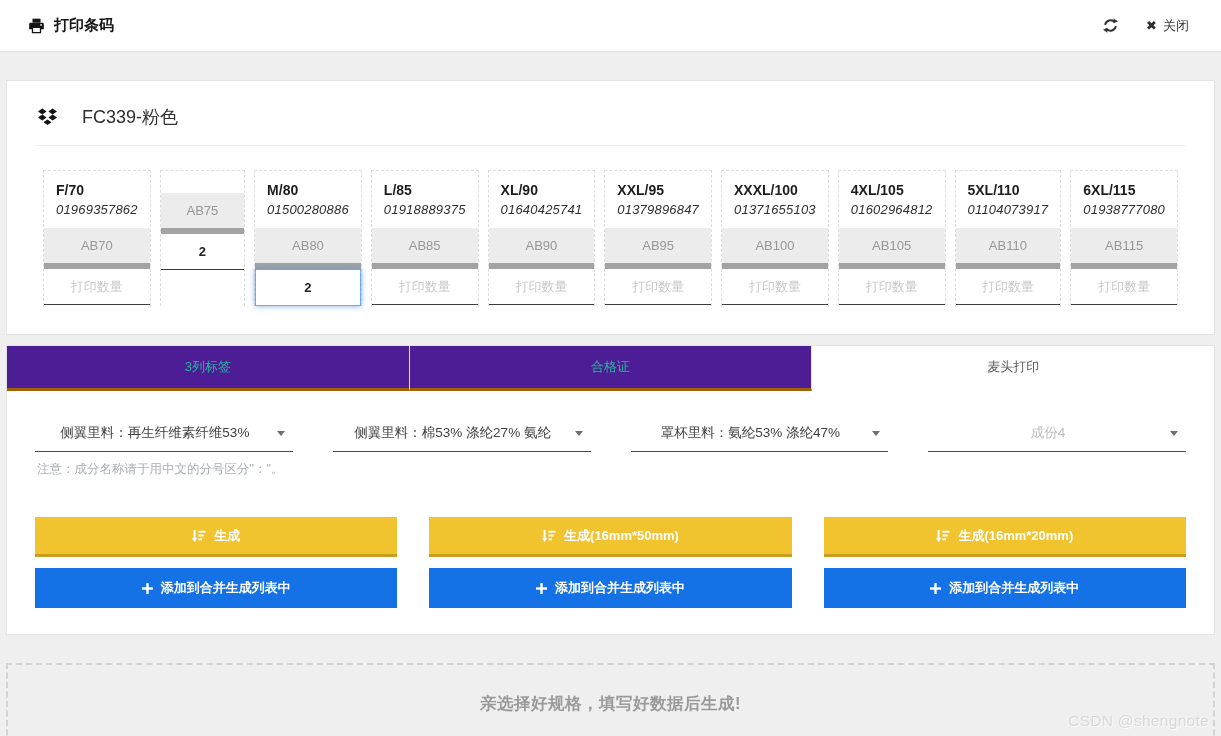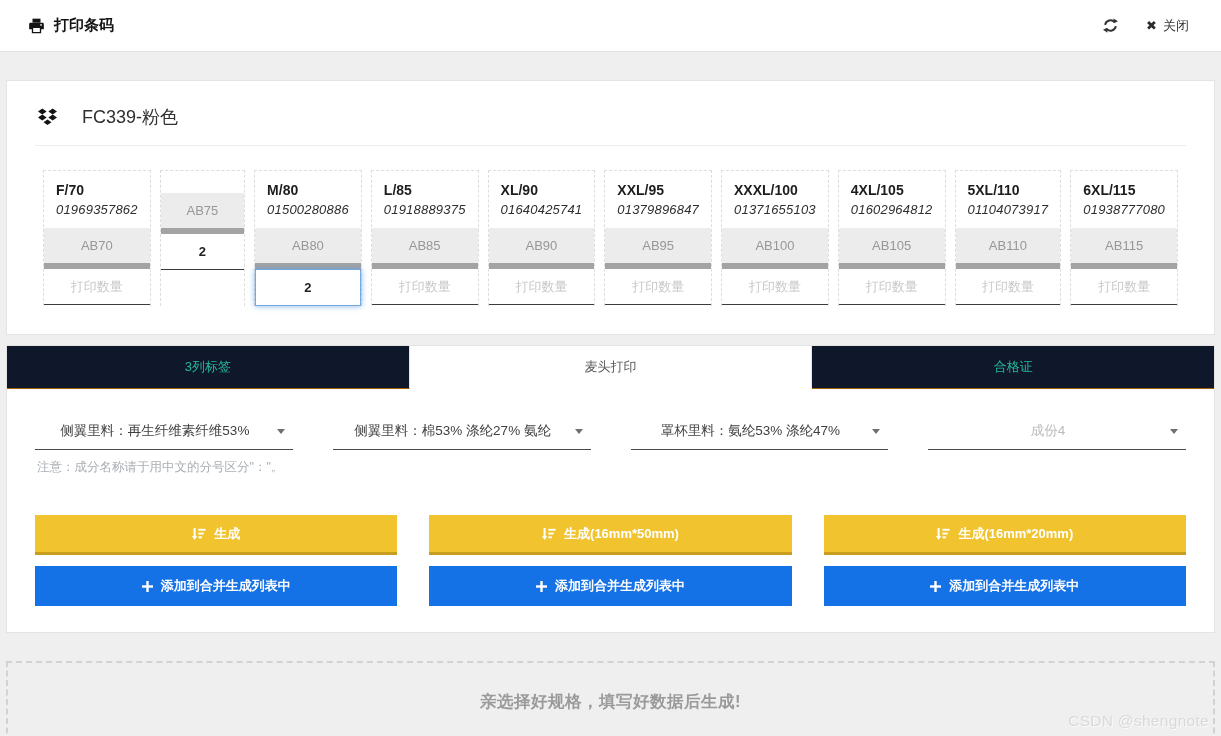--- a/index.html
+++ b/index.html
@@ -49,22 +49,22 @@
   }
   .qty-input::placeholder { color:#c9c9c9; font-weight:normal; }
   .qty-input.focused {
     border:1px solid #74a8e2; box-shadow:0 0 6px rgba(88,150,220,.75);
   }
   
   .tabs-card { margin-top:10px; padding:0; }
   .tabs { display:flex; }
   .tab {
     flex:1; text-align:center; font-size:13px; padding:12px 0;
-    background:#0f172a; color:#26b99a; cursor:pointer;
-    border-bottom:1px solid #a16207; border-right:1px solid #e6e6e6;
+    background:#4c1d95; color:#26b99a; cursor:pointer;
+    border-bottom:3px solid #a16207; border-right:1px solid #e6e6e6;
   }
   .tab:last-child { border-right:none; }
   .tab.active { background:#fff; color:#5b5b5b; border-bottom:1px solid transparent; }
   .tab-content { padding:24px 28px 26px; }
   
   .selects-row { display:flex; gap:40px; }
   .select-col { flex:1; min-width:0; }
   .ui-select {
     position:relative; border-bottom:1px solid #4a4a4a; cursor:pointer;
     padding:9px 22px 9px 4px; text-align:center;
@@ -240,23 +240,23 @@
     <button class="size-code-btn">AB115</button>
     <input class="qty-input" type="text" placeholder="打印数量" style="">
   </div>
 </div>
 </div>
 
 <div class="card tabs-card">
   <div class="tabs">
   <div class="tab">3列标签</div>
 
+  <div class="tab">合格证</div>
+
   <div class="tab active">麦头打印</div>
-
-  <div class="tab">合格证</div>
 </div>
   <div class="tab-content">
     <div class="selects-row">
   <div class="select-col">
     <div class="ui-select">
       <span class="sel-text">侧翼里料：再生纤维素纤维53%</span>
       <span class="sel-caret"></span>
     </div>
   <div class="composition-note" id="note-el">注意：成分名称请于用中文的分号区分"："。</div>
         </div>

